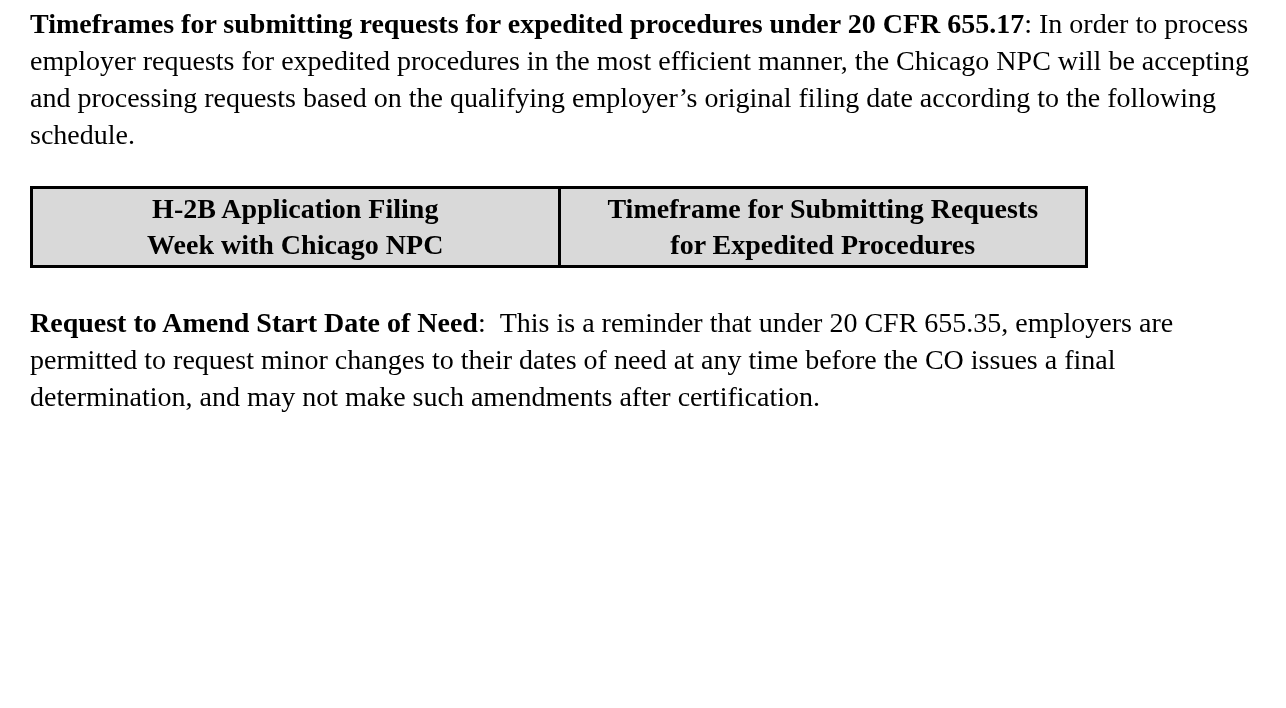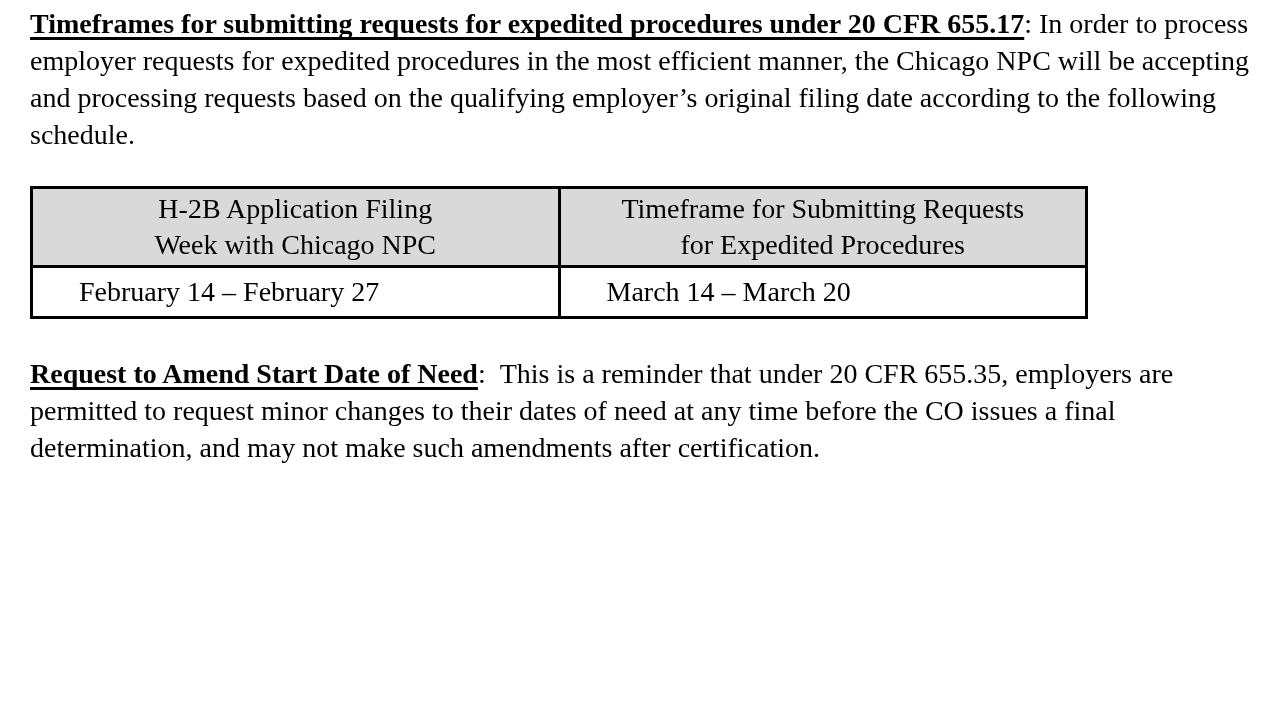--- a/index.html
+++ b/index.html
@@ -18,38 +18,37 @@
   }
   .doc {
     padding: 5px 28px 0 30px;
   }
   p.para {
     margin: 0;
     width: 1228px;
   }
   .run-in-heading {
     font-weight: bold;
-    text-decoration: underline;
     text-decoration-thickness: 3px;
     text-underline-offset: 4px;
     text-decoration-skip-ink: none;
   }
   table.schedule {
     border-collapse: collapse;
     table-layout: fixed;
     width: 1058px;
     margin: 33px 0 0 0;
   }
   table.schedule th,
   table.schedule td {
     border: 3px solid #000000;
   }
   table.schedule th {
     background: #d9d9d9;
-    font-weight: normal;
+    font-weight: bold;
     text-align: center;
     white-space: pre-line;
     line-height: 36px;
     padding: 2px 8px;
   }
   table.schedule td {
     text-align: left;
     padding: 4px 8px 4px 46px;
     line-height: 36px;
     height: 40px;
@@ -72,22 +71,18 @@
   <table class="schedule">
     <thead>
       <tr>
         <th>H-2B Application Filing
 Week with Chicago NPC</th>
         <th>Timeframe for Submitting Requests
 for Expedited Procedures</th>
       </tr>
     </thead>
     <tbody>
-        <tr>
-          <td>February 14 – February 27</td>
-          <td>March 14 – March 20</td>
-        </tr>
       </tbody>
   </table>
 
   <p class="para amend-para"><span class="run-in-heading">Request to Amend Start Date of Need</span><span>: &nbsp;This is a reminder that under 20 CFR 655.35, employers are permitted to request minor changes to their dates of need at any time before the CO issues a final determination, and may not make such amendments after certification.</span></p>
 
 </div>
 
 </body></html>

